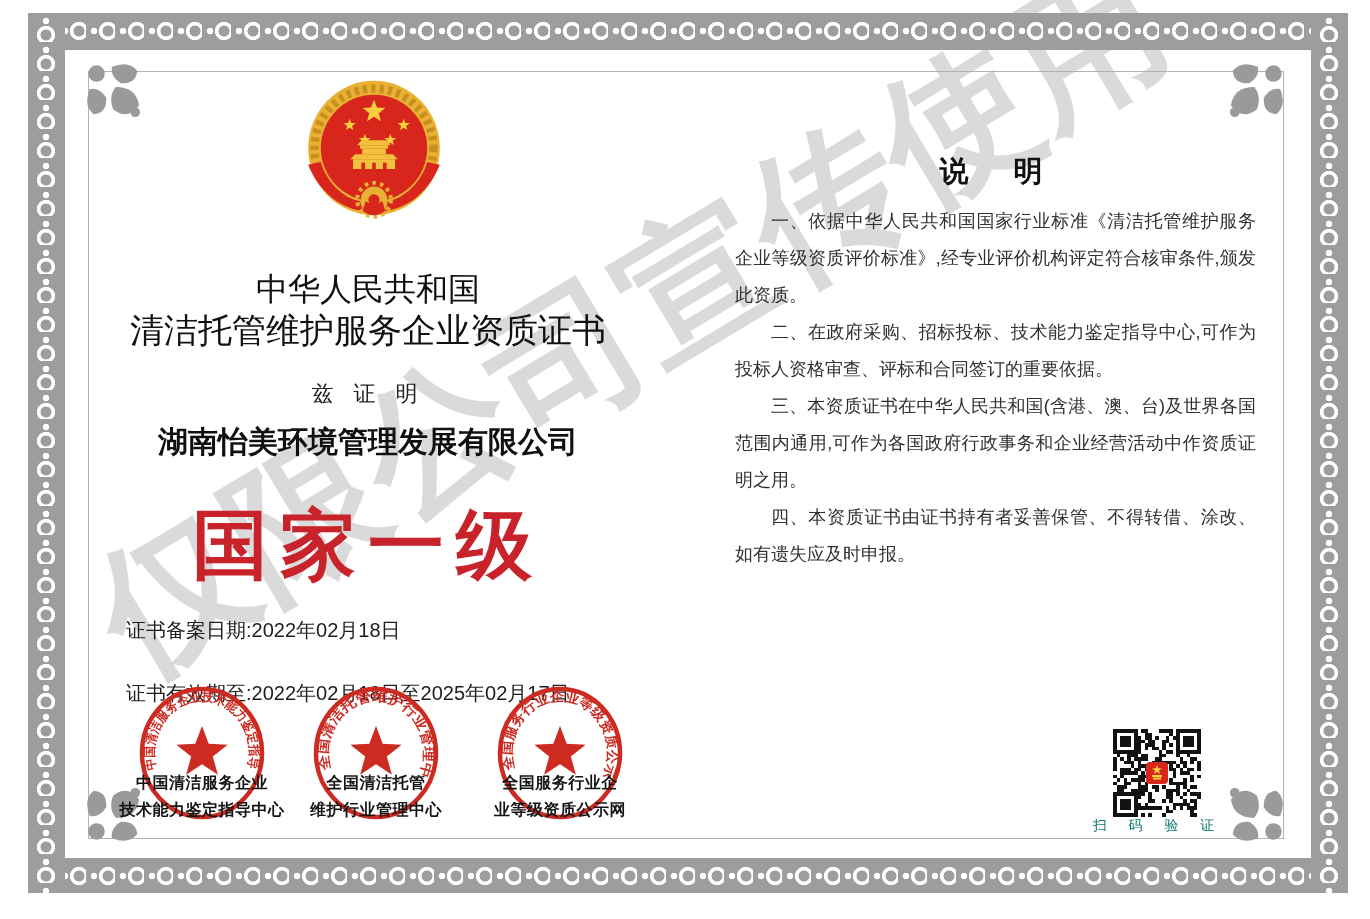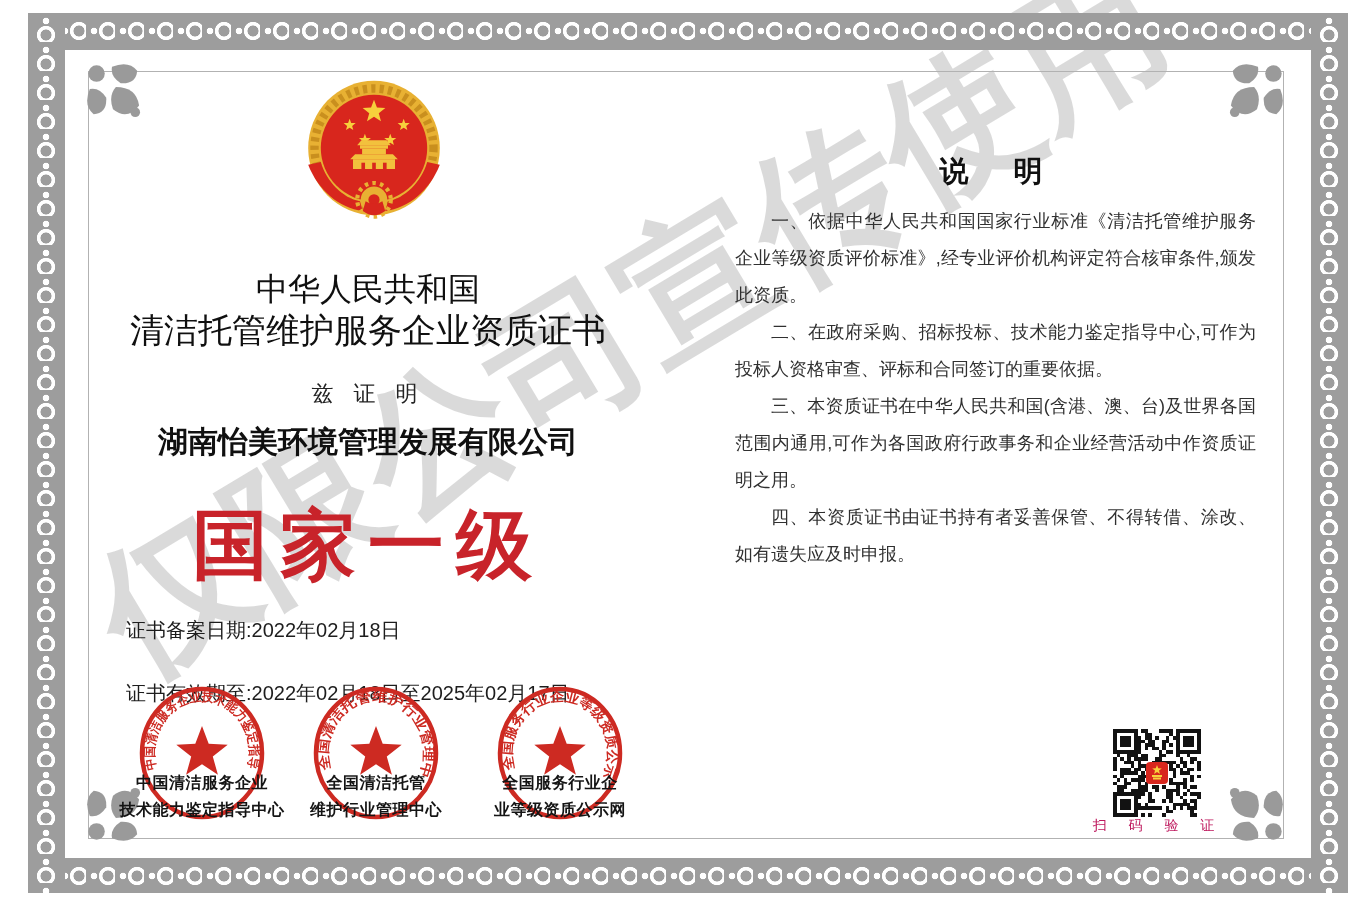--- a/index.html
+++ b/index.html
@@ -64,21 +64,21 @@
            text-align:justify;color:#303030;}
 
   
   .qr{position:absolute;left:1113px;top:729px;width:88px;height:88px;z-index:4;background:#fff;}
   .qr-grid{display:grid;width:88px;height:88px;
            grid-template-rows:repeat(25,1fr);grid-template-columns:repeat(25,1fr);}
   .qr-grid i{display:block;}
   .qr-grid i.b{background:#121212;}
   .qr-emblem{position:absolute;left:33px;top:33px;width:22px;height:22px;z-index:5;}
   .qr-caption{position:absolute;left:1092px;top:817px;width:132px;text-align:center;
-              font-size:14px;letter-spacing:9px;color:#be185d;z-index:4;}
+              font-size:14px;letter-spacing:9px;color:#0f766e;z-index:4;}
 </style>
 </head>
 <body>
 
 <div class="stage">
 
   <div class="watermark">仅限公司宣传使用</div>
 
   <div class="band top"></div>
   <div class="band bottom"></div>

